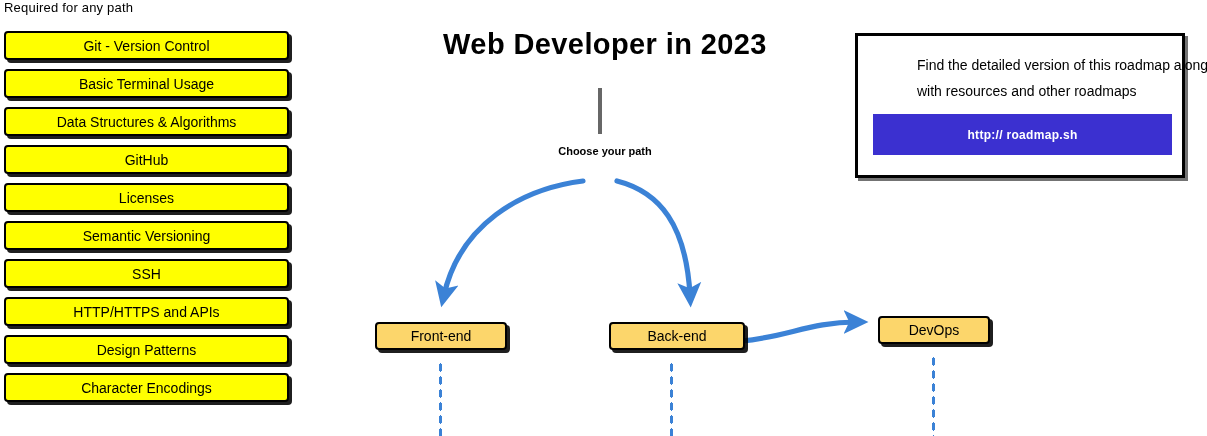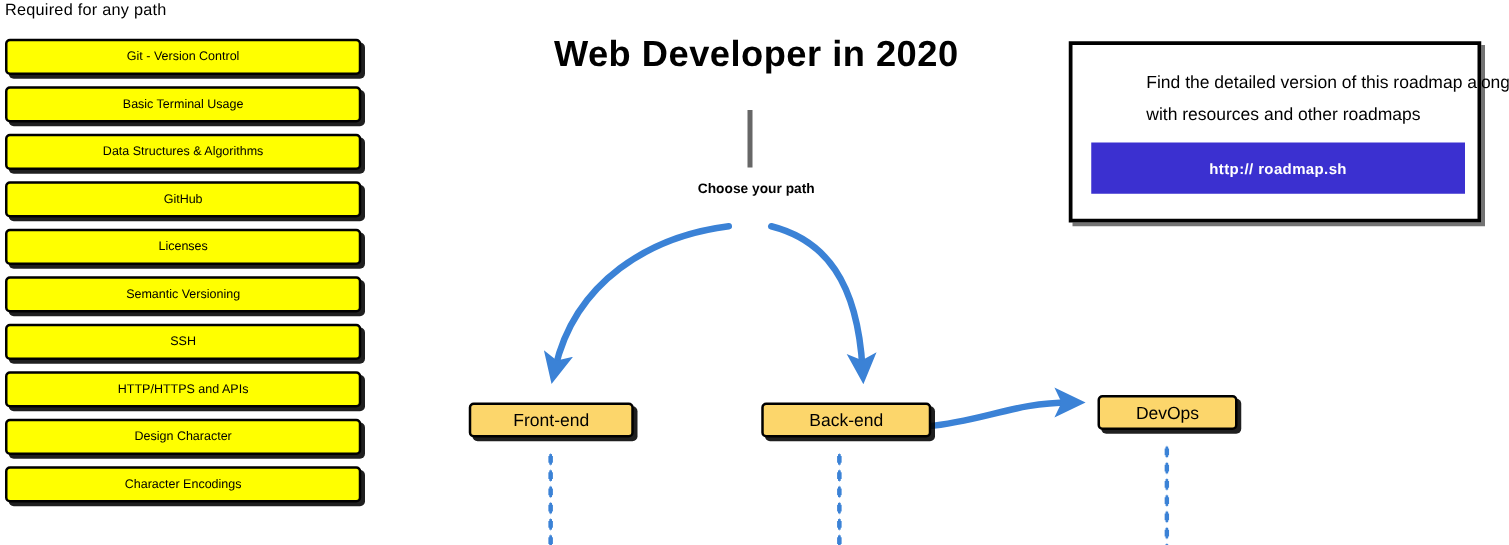--- a/index.html
+++ b/index.html
@@ -49,21 +49,21 @@
     border-radius: 4px;
     box-sizing: border-box;
     box-shadow: 3px 3px 0 0 rgba(0,0,0,0.88);
   }
   .req-item-label {
     position: absolute;
     left: 0; right: 0; top: 0; bottom: 0;
     display: flex;
     align-items: center;
     justify-content: center;
-    font-size: 10px;
+    font-size: 14px;
     font-weight: normal;
     color: #000;
     white-space: nowrap;
   }
 
   
   #page-title {
     position: absolute;
     left: 370px;
     top: 28px;
@@ -218,31 +218,31 @@
 
     <div class="req-item">
       <span class="req-item-label">SSH</span>
     </div>
 
     <div class="req-item">
       <span class="req-item-label">HTTP/HTTPS and APIs</span>
     </div>
 
     <div class="req-item">
-      <span class="req-item-label">Design Character</span>
+      <span class="req-item-label">Design Patterns</span>
     </div>
 
     <div class="req-item">
       <span class="req-item-label">Character Encodings</span>
     </div>
 
   </div>
 </div>
 
-<div id="page-title">Web Developer in 2020</div>
+<div id="page-title">Web Developer in 2023</div>
 
 <div id="title-stem"></div>
 
 <div id="choose-path-label">Choose your path</div>
 
 <svg id="arrow-layer" viewBox="0 0 1207 436" width="1207" height="436" xmlns="http://www.w3.org/2000/svg">
   <defs>
     <marker id="arrowhead-blue" markerWidth="5" markerHeight="5" refX="2.4" refY="2.5" orient="auto" markerUnits="strokeWidth">
       <path d="M0,0.2 L4.8,2.5 L0,4.8 L1.1,2.5 Z" fill="#3b82d6"></path>
     </marker>

